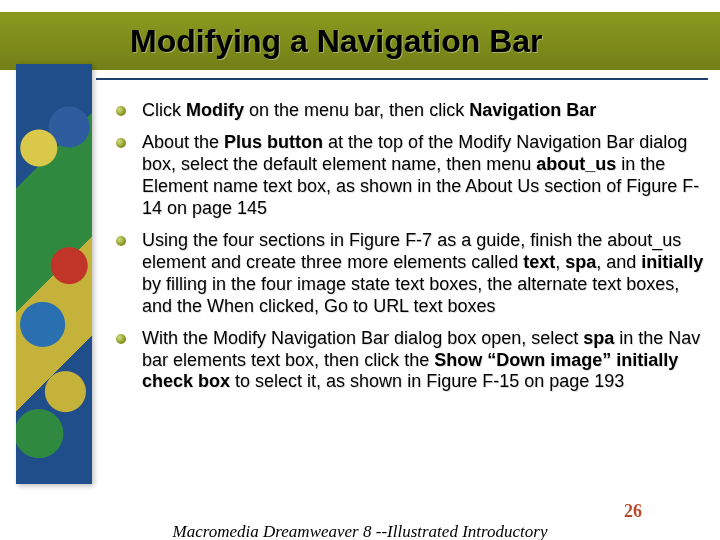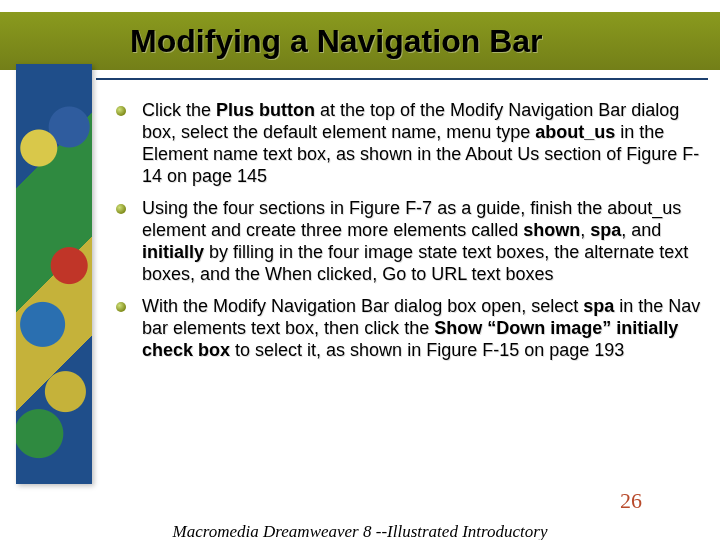--- a/index.html
+++ b/index.html
@@ -104,43 +104,45 @@
     width: 720px;
     text-align: center;
     font-family: "Monotype Corsiva", "Brush Script MT", cursive;
     font-style: italic;
     font-size: 17px;
     color: #000;
   }
   .page-num {
     position: absolute;
     right: 78px;
-    bottom: 8px;
+    bottom: 0;
     font-family: Georgia, "Times New Roman", serif;
-    font-size: 22px;
+    font-size: 18px;
     color: #b84a2b;
+    font-weight: bold;
   }
 </style>
 </head>
 <body>
 
 <div class="slide">
 
   <div class="title-band">
     <h1>Modifying a Navigation Bar</h1>
   </div>
 
   <div class="divider"></div>
 
   <div class="art-strip"></div>
 
   <div class="content">
     <ul class="bullets" id="bullet-list">
-        <li><span>Click the </span><span class="b">Plus button</span><span> at the top of the Modify Navigation Bar dialog box, select the default element name, menu type </span><span class="b">about_us</span><span> in the Element name text box, as shown in the About Us section of Figure F-14 on page 145</span></li>
-        <li><span>Using the four sections in Figure F-7 as a guide, finish the about_us element and create three more elements called </span><span class="b">shown</span><span>, </span><span class="b">spa</span><span>, and </span><span class="b">initially</span><span> by filling in the four image state text boxes, the alternate text boxes, and the When clicked, Go to URL text boxes</span></li>
+        <li><span>Click </span><span class="b">Modify</span><span> on the menu bar, then click </span><span class="b">Navigation Bar</span></li>
+        <li><span>About the </span><span class="b">Plus button</span><span> at the top of the Modify Navigation Bar dialog box, select the default element name, then menu </span><span class="b">about_us</span><span> in the Element name text box, as shown in the About Us section of Figure F-14 on page 145</span></li>
+        <li><span>Using the four sections in Figure F-7 as a guide, finish the about_us element and create three more elements called </span><span class="b">text</span><span>, </span><span class="b">spa</span><span>, and </span><span class="b">initially</span><span> by filling in the four image state text boxes, the alternate text boxes, and the When clicked, Go to URL text boxes</span></li>
         <li><span>With the Modify Navigation Bar dialog box open, select </span><span class="b">spa</span><span> in the Nav bar elements text box, then click the </span><span class="b">Show “Down image” initially check box</span><span> to select it, as shown in Figure F-15 on page 193</span></li>
       </ul>
   </div>
 
   <div class="footer">
     <div class="footer-text">Macromedia Dreamweaver 8 --Illustrated Introductory</div>
     <div class="page-num">26</div>
   </div>
 
 </div>

